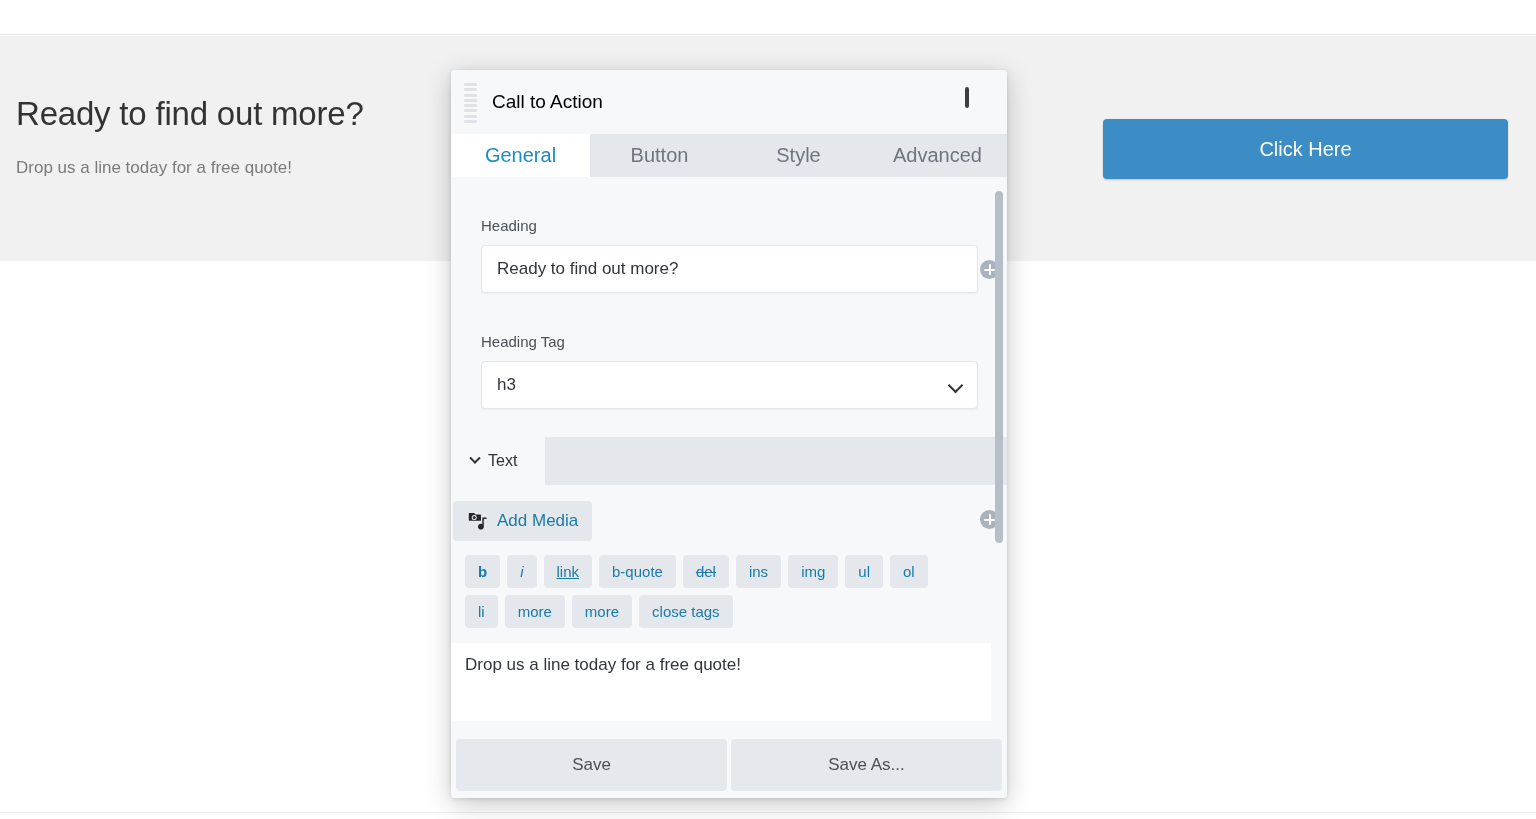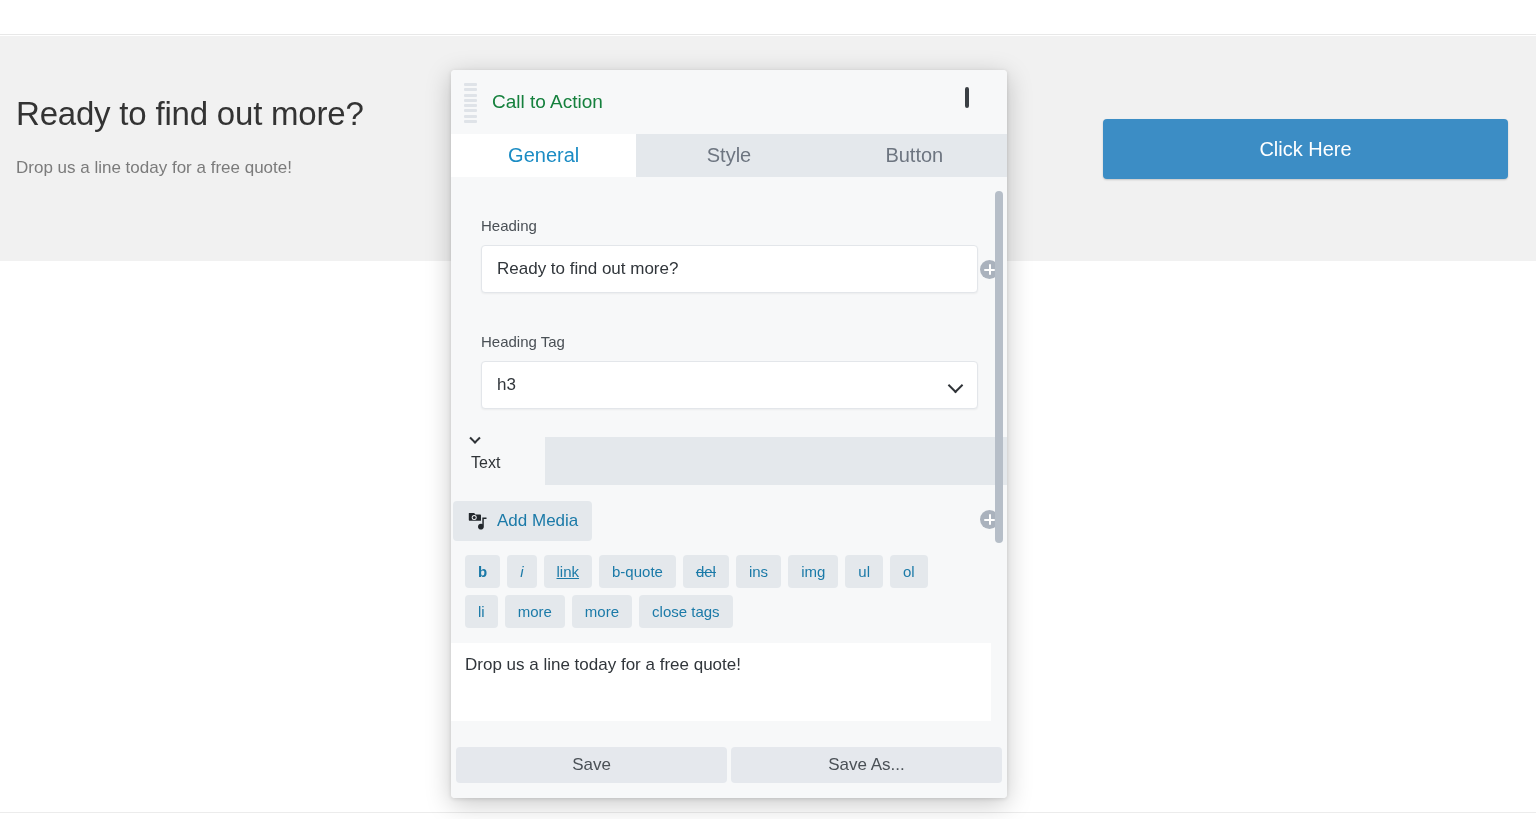--- a/index.html
+++ b/index.html
@@ -72,21 +72,21 @@
     position: absolute; left: 13px; top: 13px;
     width: 14px; height: 40px;
     display: flex; flex-direction: column; justify-content: space-between;
     cursor: move;
   }
   .drag-handle i {
     display: block; height: 3px; width: 13px;
     background: #dfe3e8; border-radius: 1px;
   }
   .modal-title {
-    margin-left: 41px; font-size: 19px; color: #15803d; font-weight: normal;
+    margin-left: 41px; font-size: 19px; color: #000000; font-weight: normal;
   }
   .header-icon {
     position: absolute; right: 20px; top: 19px;
     width: 22px; height: 20px; cursor: pointer;
   }
   .header-icon .win {
     width: 22px; height: 19px;
     border: 2px solid #3a3f44; border-radius: 2px;
     background: #ffffff; position: relative; overflow: hidden;
   }
@@ -158,23 +158,23 @@
   }
 
   
   .section-tabstrip {
     margin-top: 28px;
     height: 48px; background: #e4e8ec;
     display: flex; align-items: stretch;
   }
   .section-tab {
     width: 94px; background: #f7f8f9;
-    display: flex; gap: 9px;
+    display: flex; align-items: center; gap: 9px;
     padding-left: 20px; cursor: pointer;
-    font-size: 16px; color: #2f3337; flex-direction: column;
+    font-size: 16px; color: #2f3337;
   }
   .chev-sm {
     width: 8px; height: 8px;
     border-right: 2px solid #2f3337; border-bottom: 2px solid #2f3337;
     transform: rotate(45deg) translate(-2px,-2px);
   }
 
   .editor-area { background: #f7f8f9; padding: 16px 30px 0 2px; position: relative; }
 
   .add-media-btn {
@@ -225,21 +225,21 @@
   }
 
   
   .modal-footer {
     flex: 0 0 66px; height: 66px;
     background: #f7f8f9;
     display: flex; align-items: center; justify-content: center;
     gap: 4px; padding: 0 5px;
   }
   .footer-btn {
-    flex: 1 1 0; height: 36px;
+    flex: 1 1 0; height: 52px;
     background: #e5e8ed; border: none; border-radius: 4px;
     color: #4a5056; font-size: 17px; cursor: pointer;
     font-family: "Liberation Sans", sans-serif;
   }
 </style>
 </head>
 <body>
 
 <div id="page">
 
@@ -271,22 +271,23 @@
         <i></i>
     </span>
     <span class="modal-title">Call to Action</span>
     <span class="header-icon">
       <span class="win"></span>
     </span>
   </div>
 
   <div class="tab-bar">
     <div class="tab active">General</div>
+    <div class="tab">Button</div>
     <div class="tab">Style</div>
-    <div class="tab">Button</div>
+    <div class="tab">Advanced</div>
   </div>
 
   <div class="modal-body">
 
     <div class="field-block">
       <div class="field-label">Heading</div>
       <div class="field-row">
         <input class="text-input" type="text" value="Ready to find out more?" style="">
         <span class="plus-badge" id="heading-plus"></span>
       </div>

